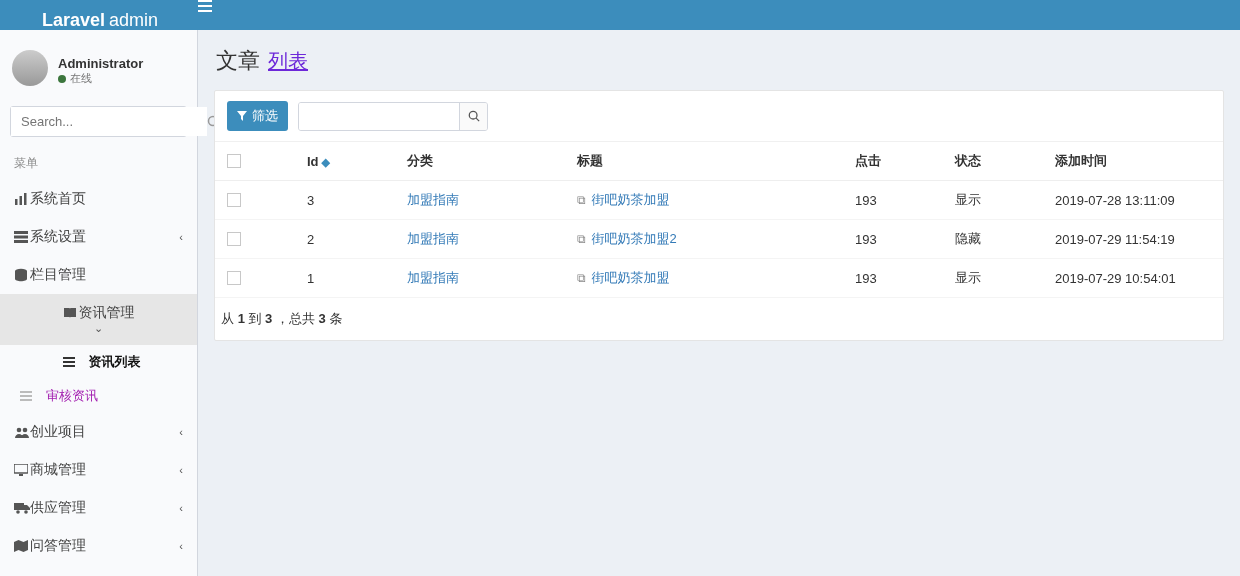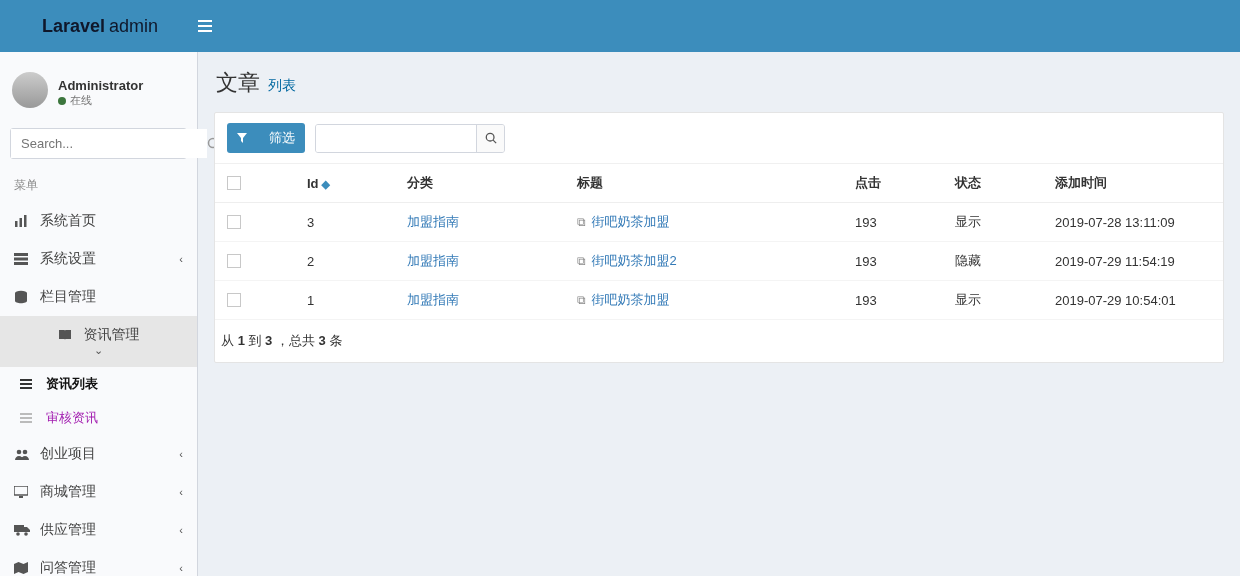--- a/index.html
+++ b/index.html
@@ -1,49 +1,49 @@
 <!DOCTYPE html>
 <html><head>
 <meta charset="utf-8">
 <style>
   * { box-sizing: border-box; margin: 0; padding: 0; }
   body { font-family: "Helvetica Neue", Helvetica, Arial, "Microsoft YaHei", sans-serif; font-size: 14px; color:#333; background:#ecf0f5; }
-  .topbar { height:52px; background:#3c8dbc; color:#0f172a; display:flex; align-items:center; }
+  .topbar { height:30px; background:#3c8dbc; color:#ffffff; display:flex; }
   .logo { width:198px; background:#3c8dbc; height:40px; display:flex; align-items:center; padding-left:42px; font-size:18px; }
   .logo b { font-weight:700; }
   .logo span{ font-weight:300; margin-left:4px;}
   .menu-toggle{ width:40px; text-align:center; cursor:pointer; font-size:16px;}
   .layout{ display:flex; }
   .sidebar{ width:198px; background:#f9fafc; min-height:calc(100vh - 40px); border-right:1px solid #d2d6de;}
   .user-panel{ display:flex; align-items:flex-end; padding:20px 12px;}
   .avatar{ width:36px; height:36px; border-radius:50%; background:#bbb; background:linear-gradient(#ccc,#999); }
   .user-info{ margin-left:10px; }
   .user-name{ font-weight:600; font-size:13px; color:#333;}
   .user-status{ font-size:11px; color:#777; display:flex; align-items:center; gap:4px;}
   .dot-online{ width:8px;height:8px;border-radius:50%; background:#3c763d; display:inline-block;}
   .search-wrap{ padding:0 10px 10px;}
   .search-box{ display:flex; border:1px solid #d2d6de; border-radius:3px; background:#0ea5e9;}
   .search-box input{ flex:1; border:none; padding:7px 10px; font-size:13px; outline:none; color:#555;}
   .search-box .sbtn{ width:32px; display:flex; align-items:center; justify-content:center; color:#999; cursor:pointer;}
   .menu-header{ font-size:12px; color:#8a8a8a; padding:8px 14px;}
   .nav-item{ display:flex; align-items:center; padding:10px 14px; color:#444; cursor:pointer; font-size:14px; justify-content:space-between;}
-  .nav-item .nl{ display:flex; align-items:center; gap:10px;}
+  .nav-item .nl{ display:flex; align-items:center; }
   .nav-item.active{ background:#e6e6e6;flex-direction:column;}
   .sub-item{ display:flex; align-items:center; gap:10px; padding:8px 14px 8px 20px; font-size:13px; cursor:pointer;}
-  .sub-item.current{ color:#111; font-weight:600;}
+  .sub-item.current{ color:#111; font-weight:600;justify-content:center;}
   .sub-item.muted{ color:#a21caf;}
   .chev{ font-size:11px; color:#555;}
   .icon{ width:16px; text-align:center; color:#555; font-size:14px;}
   .content{ flex:1; padding:14px 16px 16px 16px; }
   .page-title{ display:flex; align-items:baseline; gap:8px; margin:2px 0 14px 2px;}
   .page-title h1{ font-size:22px; font-weight:400; color:#333;}
-  .page-title small{ font-size:14px; color:#0369a1;}
+  .page-title small{ font-size:20px; color:#6d28d9;text-decoration:underline;}
   .box{ background:#fff; border:1px solid #e4e4e4; border-radius:2px; }
   .box-tools{ padding:10px 12px; display:flex; gap:10px; align-items:center; border-bottom:1px solid #f0f0f0;}
-  .btn-primary{ background:#3c8dbc; color:#fff; border:none; border-radius:3px; padding:6px 10px; font-size:13px; display:flex; align-items:center; gap:22px; cursor:pointer;}
+  .btn-primary{ background:#3c8dbc; color:#fff; border:none; border-radius:3px; padding:6px 10px; font-size:13px; display:flex; align-items:center; gap:5px; cursor:pointer;}
   .input-group{ display:flex; border:1px solid #d2d6de; border-radius:3px; overflow:hidden;}
   .input-group input{ border:none; padding:6px 8px; width:160px; outline:none;}
   .input-group .gbtn{ width:28px; display:flex; align-items:center; justify-content:center; background:#fafafa; border-left:1px solid #d2d6de; cursor:pointer; color:#555;}
   table{ width:100%; border-collapse:collapse;}
   thead th{ text-align:left; font-weight:700; font-size:13px; padding:10px 12px; border-bottom:1px solid #eee; color:#333;}
   tbody td{ padding:10px 12px; border-bottom:1px solid #f4f4f4; font-size:13px; color:#333;}
   .link{ color:#337ab7; cursor:pointer;}
   .chk{ width:14px; height:14px; border:1px solid #c8c8c8; background:#fff; cursor:pointer;}
   .sort-icon{ color:#3c8dbc; font-size:11px; margin-left:3px;}
   .copy-icon{ color:#888; margin-right:6px; font-size:12px;}

